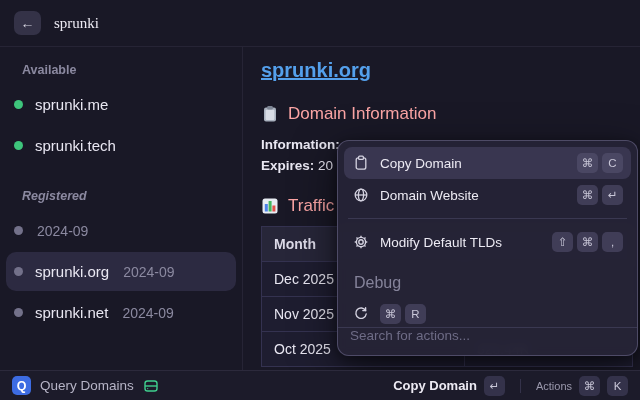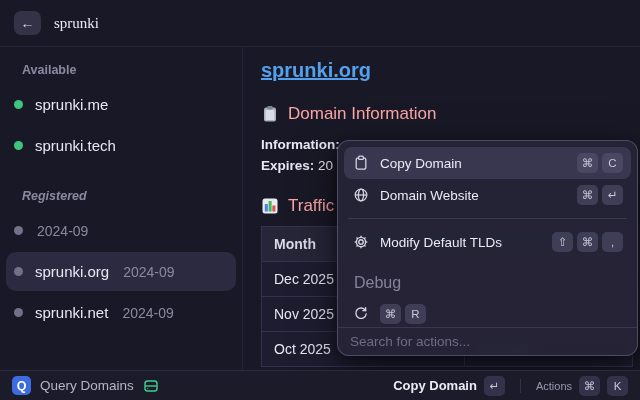--- a/index.html
+++ b/index.html
@@ -51,21 +51,21 @@
   .menu-row.selected{background:#393650;}
   .menu-icon{width:17px;display:flex;justify-content:center;flex:none;}
   .menu-label{flex:1;font-size:13.5px;color:#eceaf3;}
   .keys{display:flex;gap:4px;}
   kbd{min-width:21px;height:20px;padding:0 4px;box-sizing:border-box;background:#403d57;border-radius:5px;
     color:#c9c7d8;font-size:11.5px;display:flex;align-items:center;justify-content:center;
     font-family:"Liberation Sans",sans-serif;}
   .menu-row.selected kbd{background:#4a4763;}
   .menu-sep{height:1px;background:#3a3851;margin:7px 4px;}
   .menu-section{font-size:16px;font-weight:500;color:#85839a;margin:16px 0 6px 10px;}
-  .menu-search{height:27px;border-top:1px solid #3a3851;display:flex;align-items:center;
+  .menu-search{height:27px;border-top:1px solid #3a3851;display:flex;align-items:flex-start;
     padding:0 12px;font-size:13.5px;color:#6e6c86;cursor:text;}
 
   
   .bottombar{position:absolute;left:0;right:0;bottom:0;height:30px;background:#1c1b2a;
     border-top:1px solid #2c2a3c;display:flex;align-items:center;padding:0 12px;gap:9px;
     box-sizing:border-box;z-index:10;}
   .app-icon{width:19px;height:19px;border-radius:5px;background:#3d6ce2;color:#fff;font-weight:700;
     font-size:12.5px;display:flex;align-items:center;justify-content:center;flex:none;}
   .app-name{font-size:13.5px;color:#b6b4c6;}
   .spacer{flex:1;}

